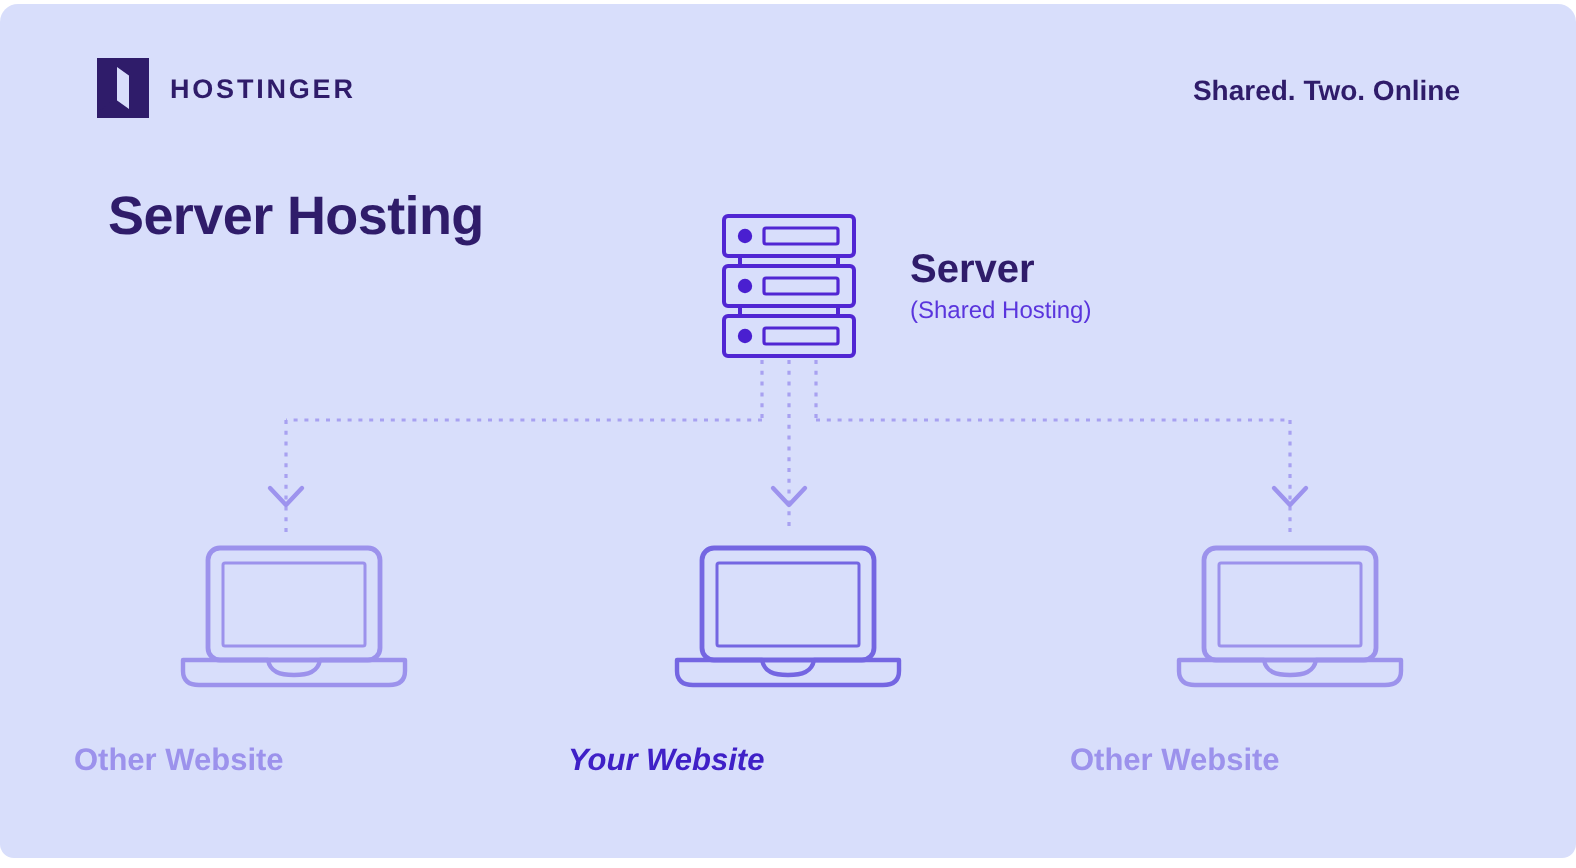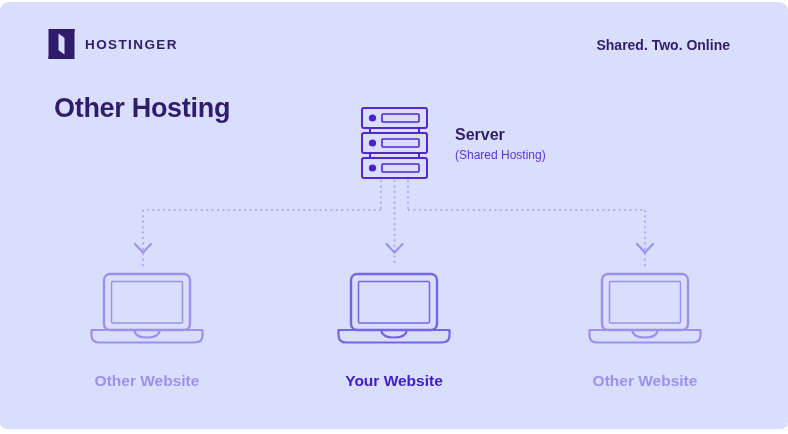--- a/index.html
+++ b/index.html
@@ -11,50 +11,50 @@
   .brand-mark{width:27px;height:30px;display:block;}
   .brand-name{font-size:13.5px;font-weight:800;letter-spacing:1.4px;color:var(--dark-text);}
   .tagline{position:absolute;right:58px;top:37px;font-size:14px;font-weight:700;color:var(--dark-text);}
 
   
   .page-title{position:absolute;left:54px;top:93px;font-size:27px;font-weight:700;letter-spacing:-.3px;color:var(--dark-text);}
 
   
   .server-icon{position:absolute;left:361px;top:107px;width:67px;height:72px;}
   .server-label{position:absolute;left:455px;top:125px;line-height:20px;}
-  .server-label .main{font-size:16px;font-weight:700;color:var(--dark-text);}
+  .server-label .main{font-size:20px;font-weight:700;color:var(--dark-text);}
   .server-label .sub{font-size:12px;font-weight:400;color:var(--accent-text);}
 
   
   .connectors{position:absolute;left:0;top:0;width:788px;height:434px;pointer-events:none;}
 
   
   .laptop{position:absolute;top:272px;width:116px;height:73px;}
   .laptop.side{color:var(--muted-purple);}
   .laptop.center{color:var(--center-laptop);}
-  .site-label{position:absolute;top:372px;width:220px;text-align:center;font-size:15.5px;font-weight:700;}
+  .site-label{position:absolute;top:372px;width:220px;text-align:left;font-size:15.5px;font-weight:700;}
   .site-label.side{color:var(--muted-purple);}
-  .site-label.center{color:var(--highlight-text);}
+  .site-label.center{color:var(--highlight-text);font-style:italic;}
 </style>
 </head>
 <body>
 
 <div class="stage">
   <div class="panel"></div>
 
   <div class="brand-row">
     <svg class="brand-mark" viewBox="0 0 26 30">
       <path d="M0,30 V0 H26 V2.5 L17,9.5 L10,4.5 V30 Z" fill="#2f1c6a"></path>
       <path d="M26,0 V30 H0 V27.5 L9,20.5 L16,25.5 V0 Z" fill="#2f1c6a"></path>
     </svg>
     <span class="brand-name">HOSTINGER</span>
   </div>
   <div class="tagline">Shared. Two. Online</div>
 
-  <div class="page-title">Other Hosting</div>
+  <div class="page-title">Server Hosting</div>
 
   <svg class="server-icon" viewBox="0 0 67 72">
     <g stroke="#5126d3" fill="none">
       <rect x="9" y="19" width="49" height="8" stroke-width="2" fill="none"></rect>
       <rect x="9" y="45" width="49" height="8" stroke-width="2" fill="none"></rect>
       <rect x="1" y="1" width="65" height="20" rx="2" stroke-width="2" fill="#d8defb"></rect>
       <rect x="1" y="26" width="65" height="20" rx="2" stroke-width="2" fill="#d8defb"></rect>
       <rect x="1" y="51" width="65" height="20" rx="2" stroke-width="2" fill="#d8defb"></rect>
       <circle cx="11.5" cy="11" r="3.6" fill="#4a1fd0" stroke="none"></circle>
       <circle cx="11.5" cy="36" r="3.6" fill="#4a1fd0" stroke="none"></circle>

